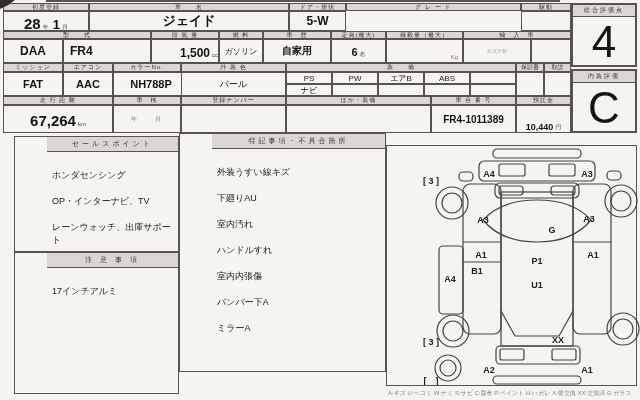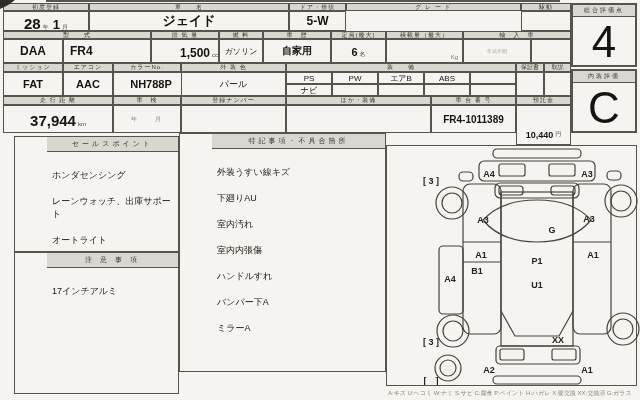--- a/index.html
+++ b/index.html
@@ -114,50 +114,51 @@
   </div>
 
   <div class="h" style="left:3px;top:96px;width:110px;height:9px">走 行 距 離</div>
   <div class="h" style="left:113px;top:96px;width:68px;height:9px">車　検</div>
   <div class="h" style="left:181px;top:96px;width:105px;height:9px">登録ナンバー</div>
   <div class="h" style="left:286px;top:96px;width:145px;height:9px">ほか・装備</div>
   <div class="h" style="left:431px;top:96px;width:85px;height:9px">車 台 番 号</div>
   <div class="h" style="left:516px;top:96px;width:55px;height:9px">預託金</div>
 
   <div class="c" style="left:3px;top:105px;width:110px;height:28px;align-items:baseline;padding-top:6px">
-    <span style="font-size:15px;font-weight:700">37,944</span>
+    <span style="font-size:15px;font-weight:700">67,264</span>
       <span class="u">km</span>
   </div>
   <div class="c gray" style="left:113px;top:105px;width:68px;height:28px;font-size:6px;letter-spacing:2px">年　　月</div>
   <div class="c" style="left:181px;top:105px;width:105px;height:28px"></div>
   <div class="c" style="left:286px;top:105px;width:145px;height:28px"></div>
   <div class="c" style="left:431px;top:105px;width:85px;height:28px;font-size:10px;font-weight:600">FR4-1011389</div>
-  <div class="c" style="left:516px;top:105px;width:55px;height:40px;align-items:flex-start;padding-top:24px">
+  <div class="c" style="left:516px;top:105px;width:55px;height:28px;align-items:flex-end;padding-top:24px">
     <span style="font-size:9px;font-weight:600">10,440</span>
       <span class="u">円</span>
   </div>
 
   <div class="list" style="left:14px;top:136px;width:165px;height:116px">
     <div class="bar">セールスポイント</div>
     <div class="items">
       <div>ホンダセンシング</div>
+      <div>OP・インターナビ、TV</div>
       <div>レーンウォッチ、出庫サポート</div>
       <div>オートライト</div>
       <div>ハーフレザーS</div>
     </div>
   </div>
 
   <div class="list" style="left:179px;top:133px;width:207px;height:239px">
     <div class="bar">特記事項・不具合箇所</div>
     <div class="items">
       <div>外装うすい線キズ</div>
       <div>下廻りAU</div>
       <div>室内汚れ</div>
+      <div>ハンドルすれ</div>
       <div>室内内張傷</div>
-      <div>ハンドルすれ</div>
       <div>バンパー下A</div>
       <div>ミラーA</div>
     </div>
   </div>
 
   <div class="list" style="left:14px;top:252px;width:165px;height:142px">
     <div class="bar">注 意 事 項</div>
     <div class="items">
       <div>17インチアルミ</div>
     </div>

